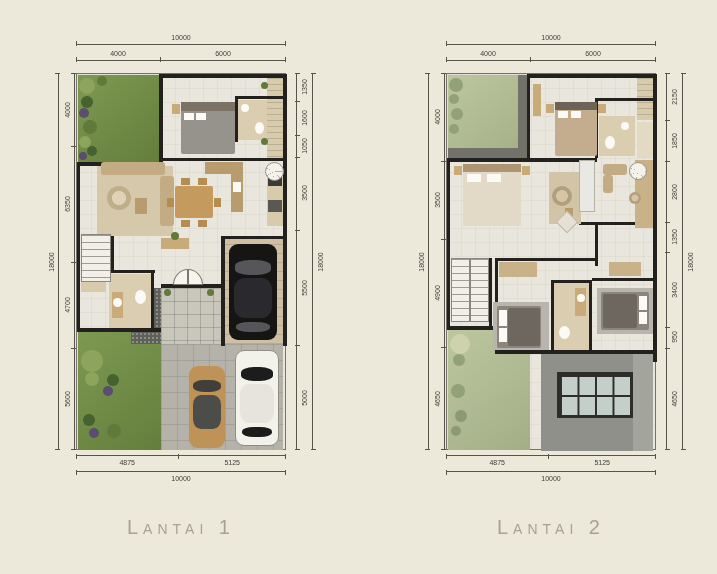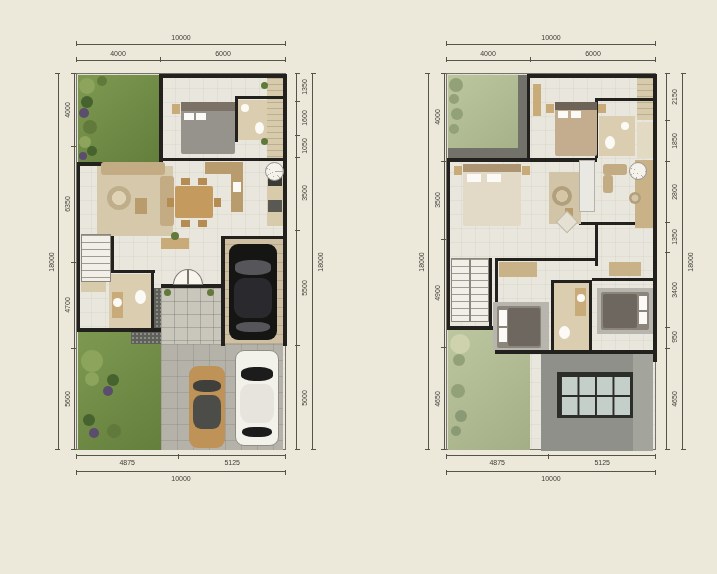--- a/index.html
+++ b/index.html
@@ -461,13 +461,15 @@
     <div class="seg" style="flex:5125;">
         <span>5125</span>
       </div>
   </div>
   <div class="dimh labels-bottom" style="left:446px; top:471px; width:210px; height:12px;">
     <div class="seg" style="flex:1;">
         <span>10000</span>
       </div>
   </div>
 
+  <div class="caption" style="left:76px; top:516px;">Lantai 1</div>
+  <div class="caption" style="left:446px; top:516px;">Lantai 2</div>
 </div>
 
 </body></html>

